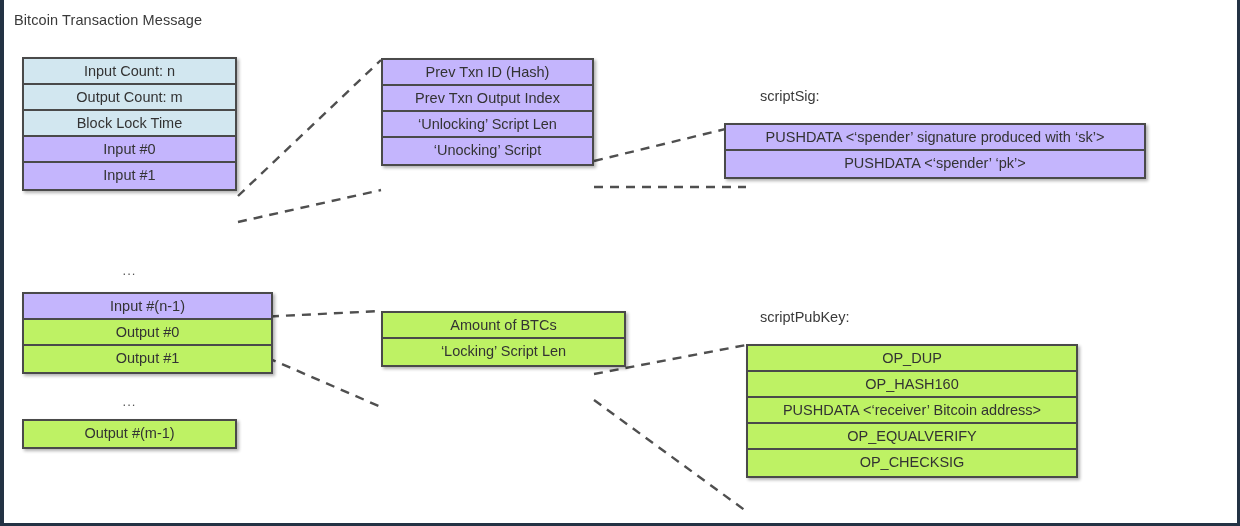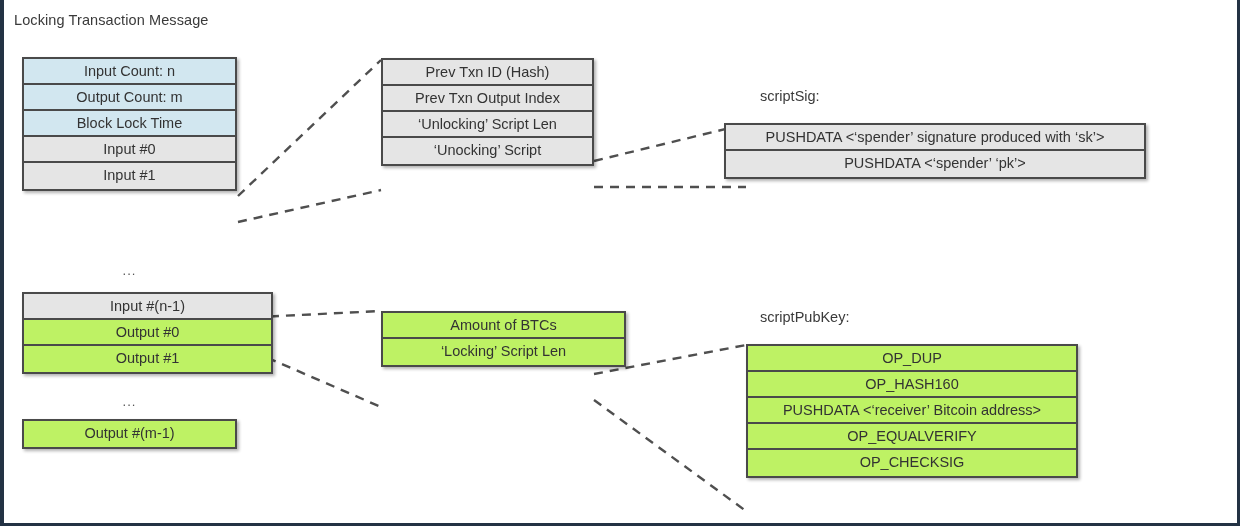--- a/index.html
+++ b/index.html
@@ -70,21 +70,21 @@
     text-align: center;
     font-size: 14.5px;
     color: #333333;
     border-bottom: 2px solid #4a4a4a;
     white-space: nowrap;
     overflow: hidden;
   }
   .row:last-child { border-bottom: none; }
 
   .c-blue  { background: #d2e7f0; }
-  .c-green { background: #e5e5e5; }
+  .c-green { background: #c4b5fd; }
   .c-peach { background: #bef264; }
 
   .ellipsis {
     position: absolute;
     font-size: 13px;
     color: #555;
     text-align: center;
     letter-spacing: 1px;
     line-height: 10px;
   }
@@ -105,21 +105,21 @@
 </style>
 </head>
 <body>
 
 <div id="canvas">
 
   <div class="page-edge-left"></div>
   <div class="page-edge-right"></div>
   <div class="page-edge-bottom"></div>
 
-  <div id="title">Locking Transaction Message</div>
+  <div id="title">Bitcoin Transaction Message</div>
 
   <svg id="wires" viewBox="0 0 1240 526" xmlns="http://www.w3.org/2000/svg">
       <path d="M 238 196 L 381 60"></path>
       <path d="M 238 222 L 381 190"></path>
       <path d="M 594 161 L 746 124"></path>
       <path d="M 594 187 L 746 187"></path>
       <path d="M 238 318 L 381 311"></path>
       <path d="M 238 345 L 381 407"></path>
       <path d="M 594 374 L 746 345"></path>
       <path d="M 594 400 L 746 511"></path>

